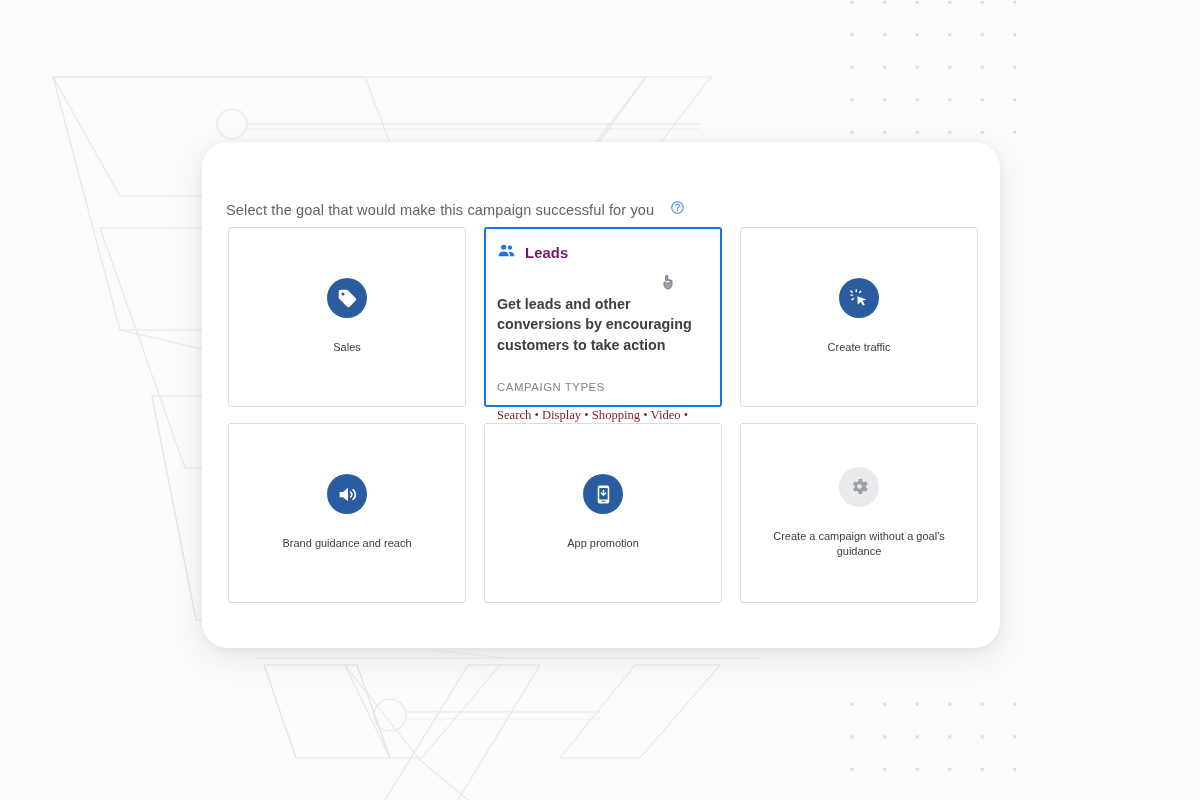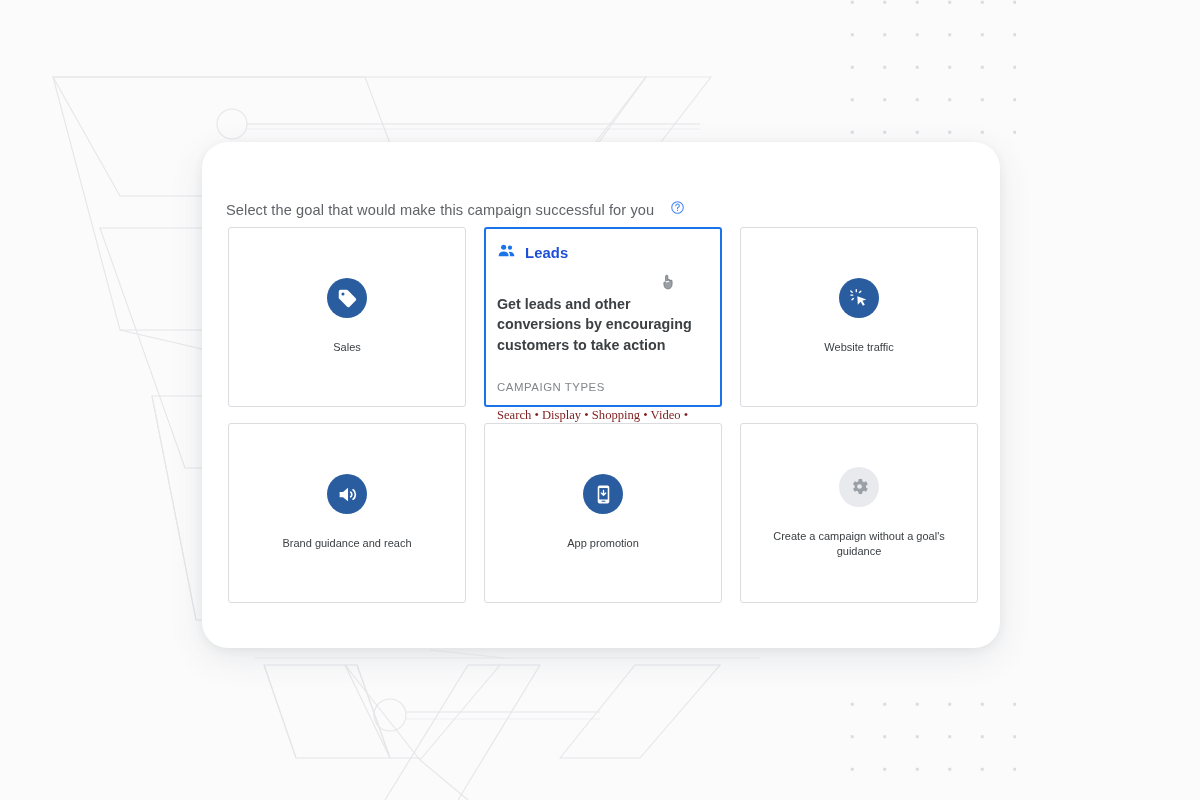--- a/index.html
+++ b/index.html
@@ -117,21 +117,21 @@
   
   .sel-head {
     display: flex;
     align-items: center;
     gap: 9px;
     margin-bottom: 30px;
   }
   .sel-head .sel-title {
     font-size: 14.8px;
     font-weight: bold;
-    color: #1d4ed8;
+    color: #701a75;
     letter-spacing: 0.1px;
   }
   .sel-desc {
     font-size: 14.3px;
     color: #3c4043;
     line-height: 1.42;
     margin-bottom: 26px;
     font-weight: bold;
   }
   .sel-types-label {
@@ -265,21 +265,21 @@
       <div class="icon-circle">
         <svg width="22" height="22" viewBox="0 0 24 24" fill="#ffffff">
           <path d="M10.2 10.2 20 13.5l-4.2 1.5 2.5 4.4-2 1.15-2.5-4.4-3.1 3.1z"></path>
           <rect x="8.3" y="2.2" width="1.5" height="3.6" rx="0.75"></rect>
           <rect x="2.4" y="8.1" width="3.6" height="1.5" rx="0.75"></rect>
           <rect x="3.1" y="3.3" width="1.5" height="3.6" rx="0.75" transform="rotate(-45 3.85 5.1)"></rect>
           <rect x="12.5" y="3.5" width="1.5" height="3.6" rx="0.75" transform="rotate(45 13.25 5.3)"></rect>
           <rect x="3.3" y="12.5" width="3.6" height="1.5" rx="0.75" transform="rotate(-45 5.1 13.25)"></rect>
         </svg>
       </div>
-      <div class="card-label">Website traffic</div>
+      <div class="card-label">Create traffic</div>
     </div>
 
     <div class="goal-card">
       <div class="icon-circle">
         <svg width="21" height="21" viewBox="0 0 24 24" fill="#ffffff">
           <path d="M3 9v6h3.9L12.6 19.6V4.4L6.9 9z"></path>
           <path d="M15.6 9.3a3.4 3.4 0 0 1 0 5.4" fill="none" stroke="#ffffff" stroke-width="1.9" stroke-linecap="round"></path>
           <path d="M18.4 6.6a6.9 6.9 0 0 1 0 10.8" fill="none" stroke="#ffffff" stroke-width="1.9" stroke-linecap="round"></path>
         </svg>
       </div>

